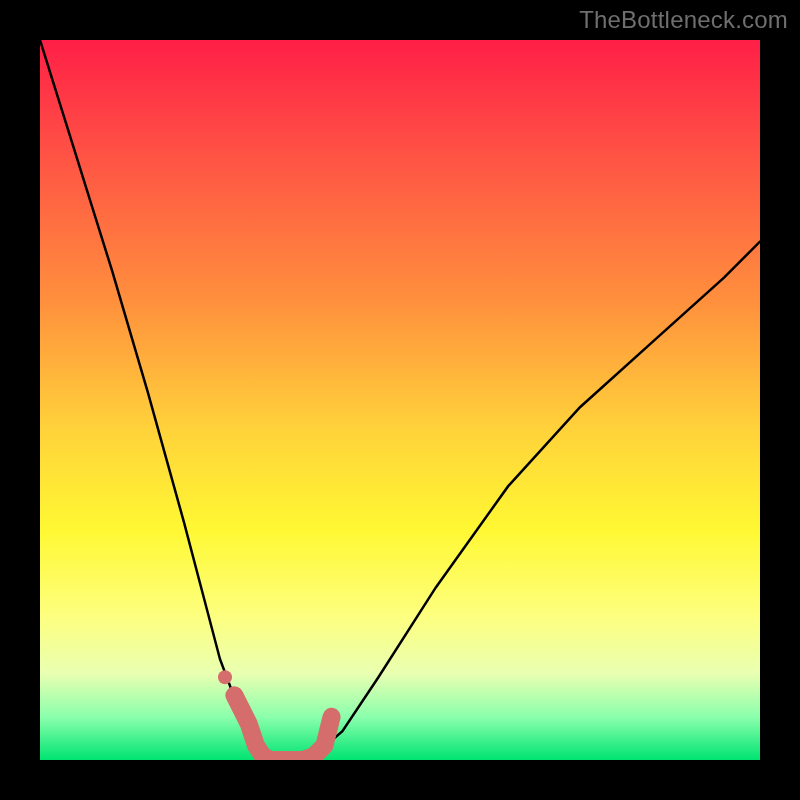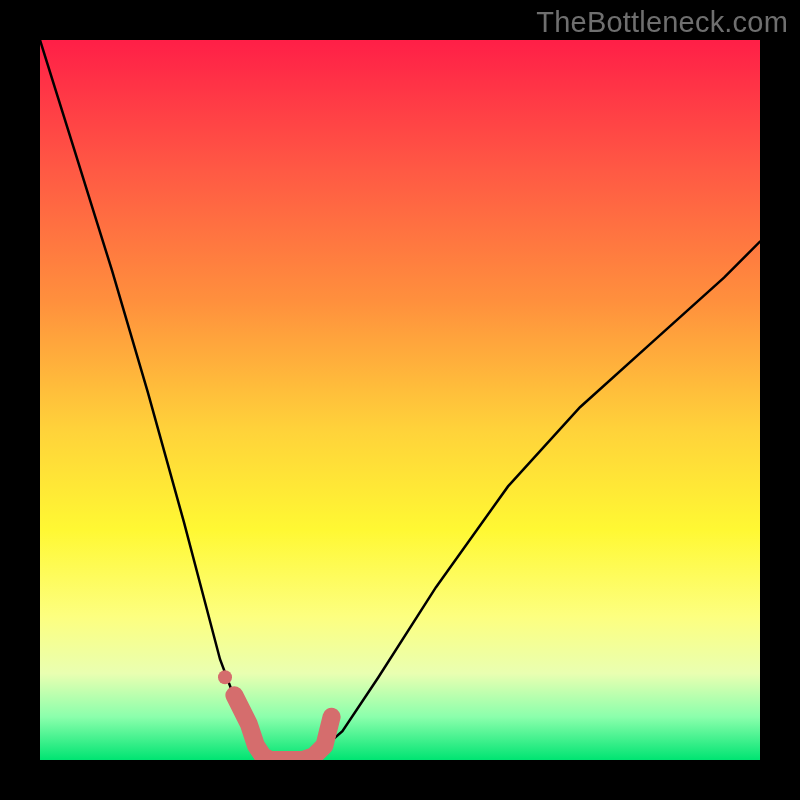--- a/index.html
+++ b/index.html
@@ -37,21 +37,21 @@
       #e9ffb1 88%,
       #8bffac 94%,
       #00e472 100%
     );
   }
   .watermark {
     position: absolute;
     top: 6px;
     right: 12px;
     color: #6f6f6f;
-    font-size: 29px;
+    font-size: 24px;
     font-weight: 500;
     letter-spacing: 0.2px;
     user-select: none;
   }
   svg.overlay {
     position: absolute;
     top: 0;
     left: 0;
     width: 720px;
     height: 720px;

